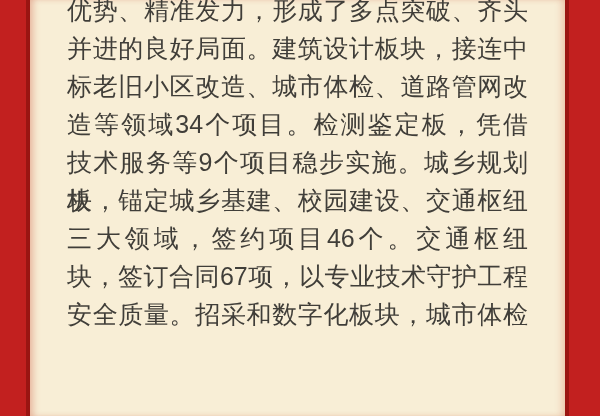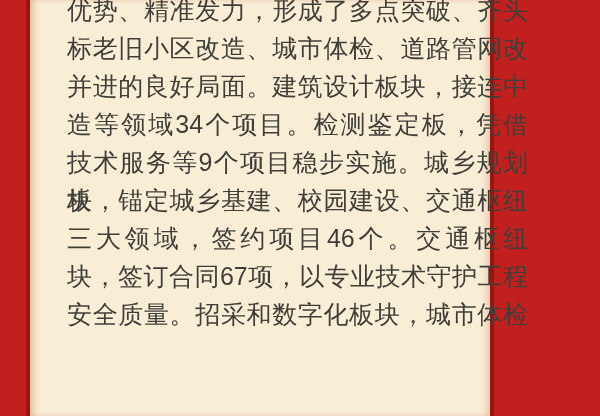--- a/index.html
+++ b/index.html
@@ -20,21 +20,21 @@
     top: 0;
     height: 100%;
     background: var(--red, #c2201f);
   }
   .side-margin.left  { left: 0;  width: 30px; }
   .side-margin.right { right: 0; width: 35px; }
   .panel {
     position: absolute;
     left: 30px;
     top: 0;
-    width: 460px;
+    width: 535px;
     height: 416px;
     background: var(--panel, #f8eed6);
     box-shadow:
       -4px 0 0 var(--red-edge, #9a1512),
        4px 0 0 var(--red-edge, #9a1512),
       inset 6px 0 7px -3px rgba(205, 95, 70, 0.40),
       inset -6px 0 7px -3px rgba(205, 95, 70, 0.30);
   }
   .article {
     position: absolute;
@@ -57,22 +57,22 @@
 </style>
 </head>
 <body>
 
 <div class="stage" style="--red: #c2201f; --red-edge: #9a1512; --panel: #f8eed6; --text: #403e39;">
   <div class="side-margin left"></div>
   <div class="side-margin right"></div>
   <div class="panel">
     <div class="article">
         <div class="line">优势、精准发力，形成了多点突破、齐头</div>
+        <div class="line">并进的良好局面。建筑设计板块，接连中</div>
         <div class="line">标老旧小区改造、城市体检、道路管网改</div>
-        <div class="line">并进的良好局面。建筑设计板块，接连中</div>
         <div class="line">造等领域34个项目。检测鉴定板，凭借</div>
         <div class="line">技术服务等9个项目稳步实施。城乡规划板</div>
         <div class="line">块，锚定城乡基建、校园建设、交通枢纽</div>
         <div class="line">三大领域，签约项目46个。交通枢纽</div>
         <div class="line">块，签订合同67项，以专业技术守护工程</div>
         <div class="line">安全质量。招采和数字化板块，城市体检</div>
       </div>
   </div>
 </div>
 

